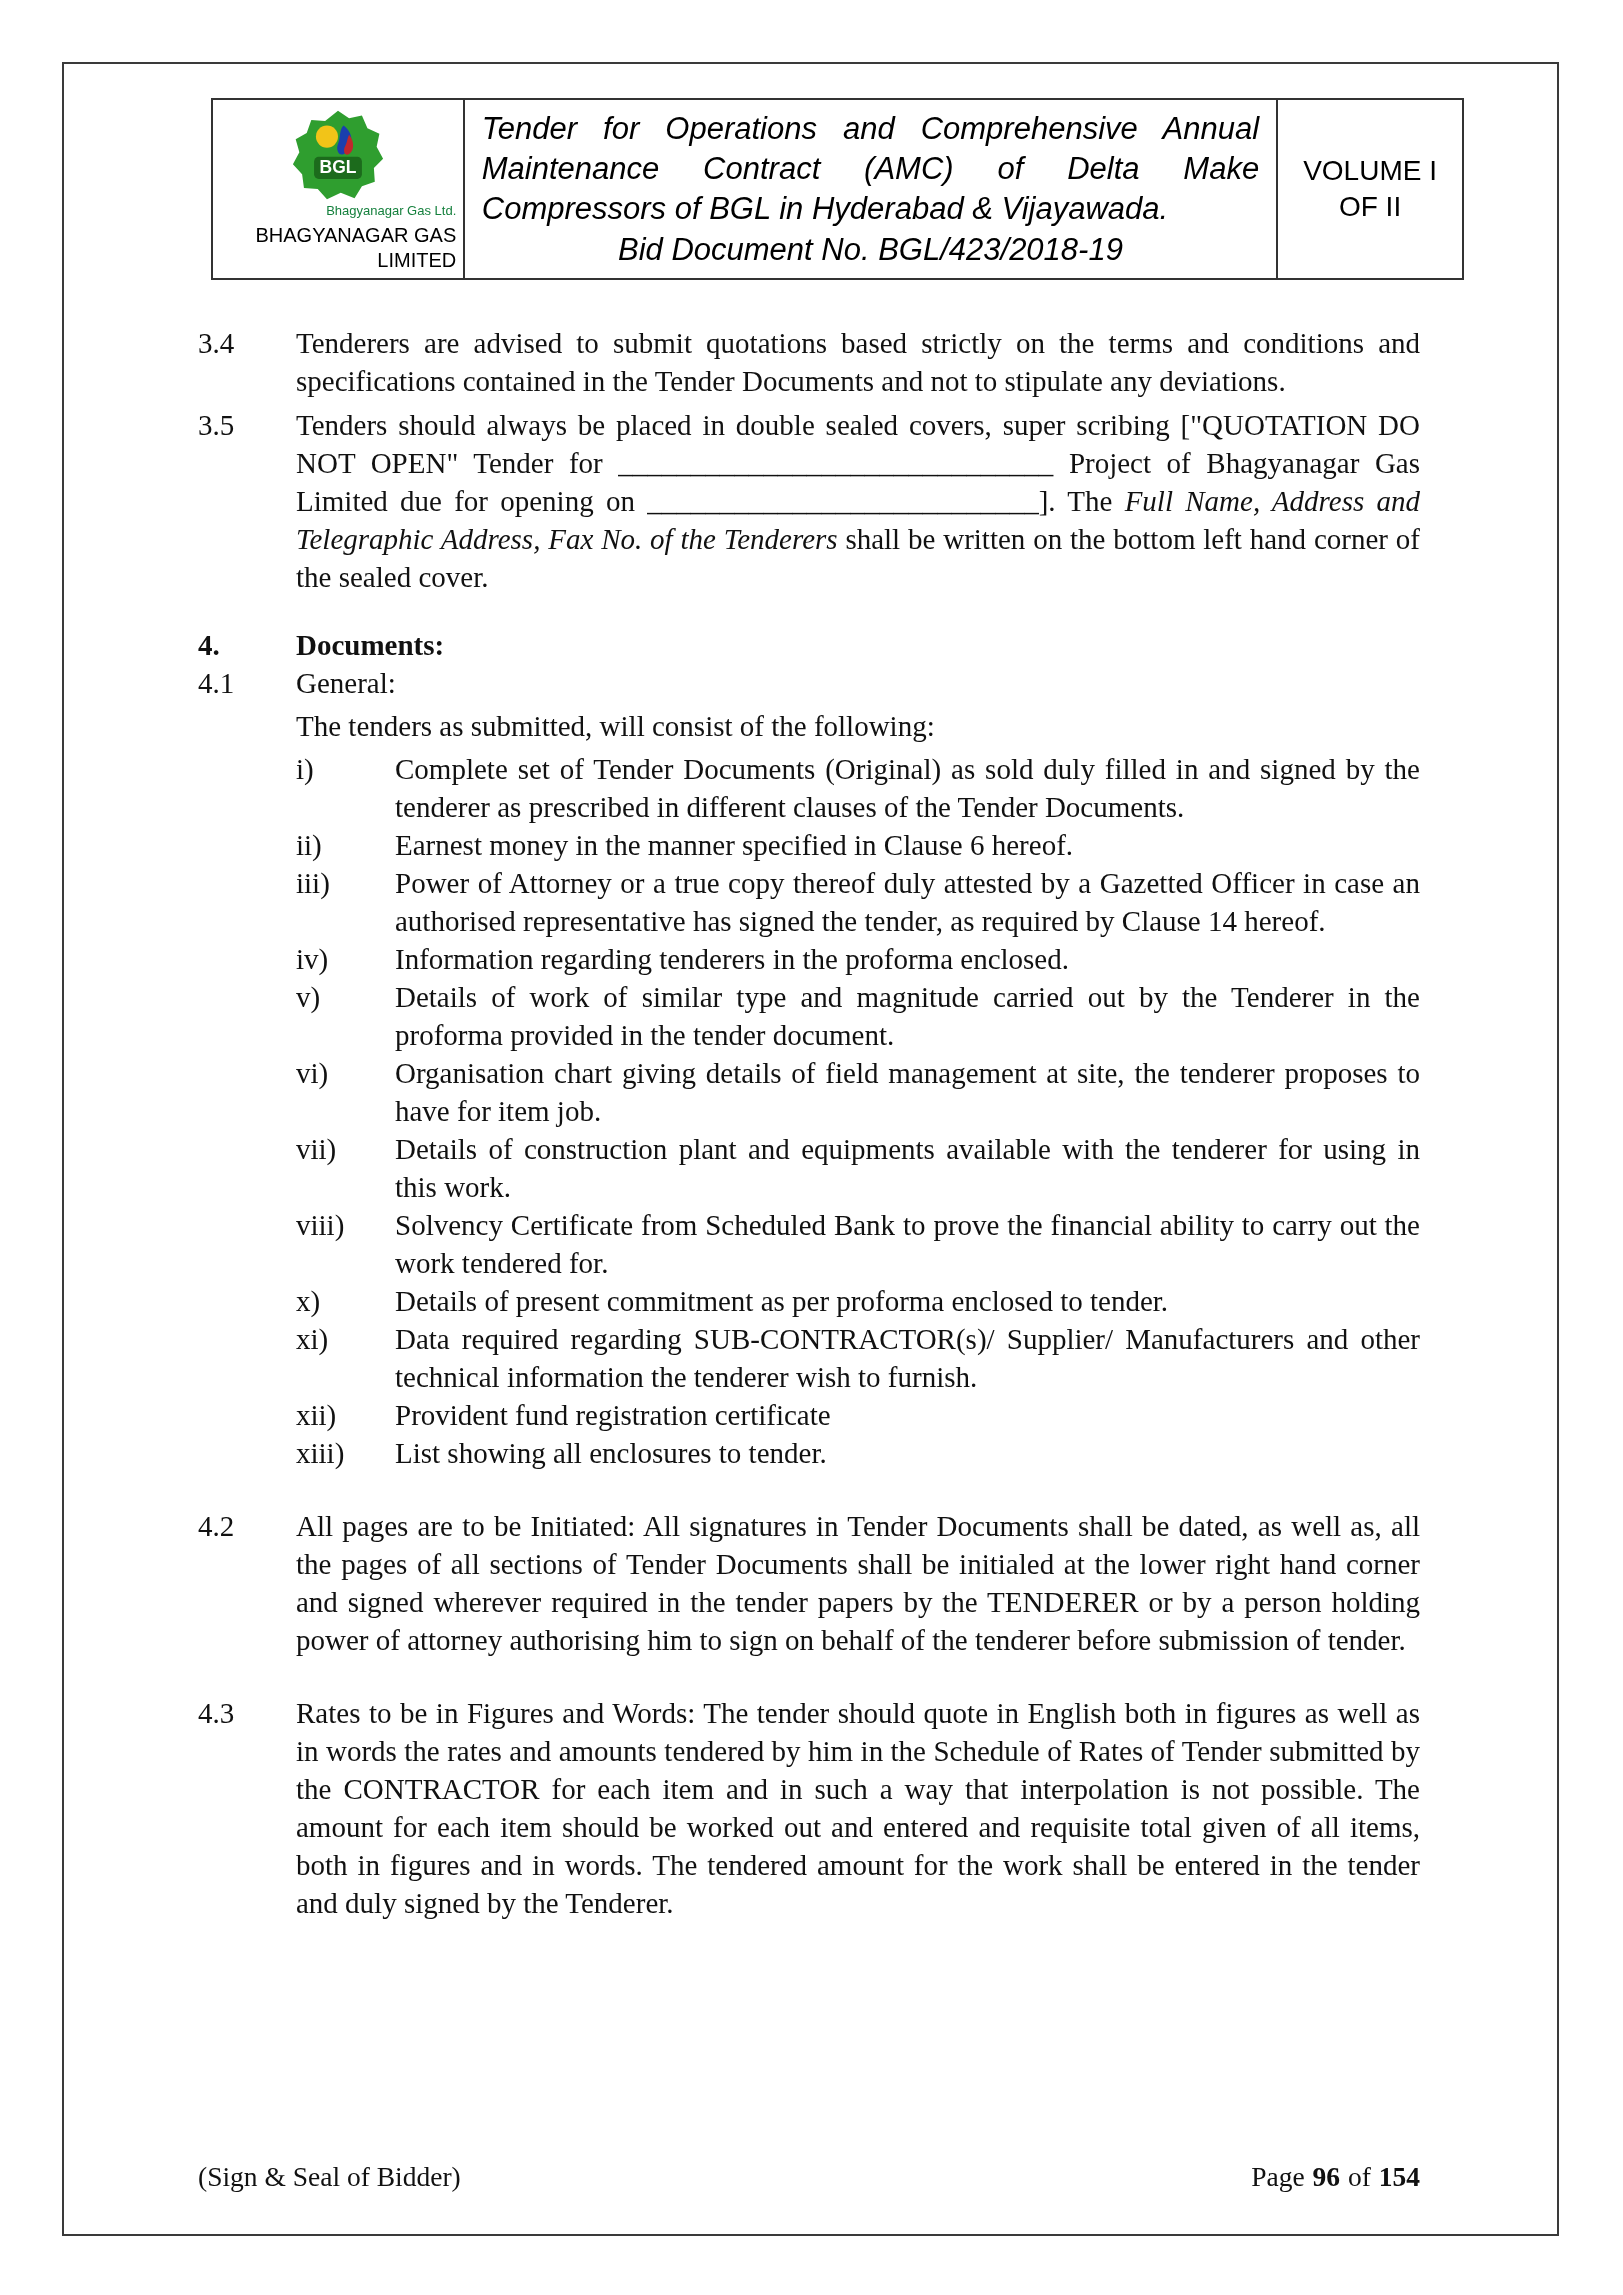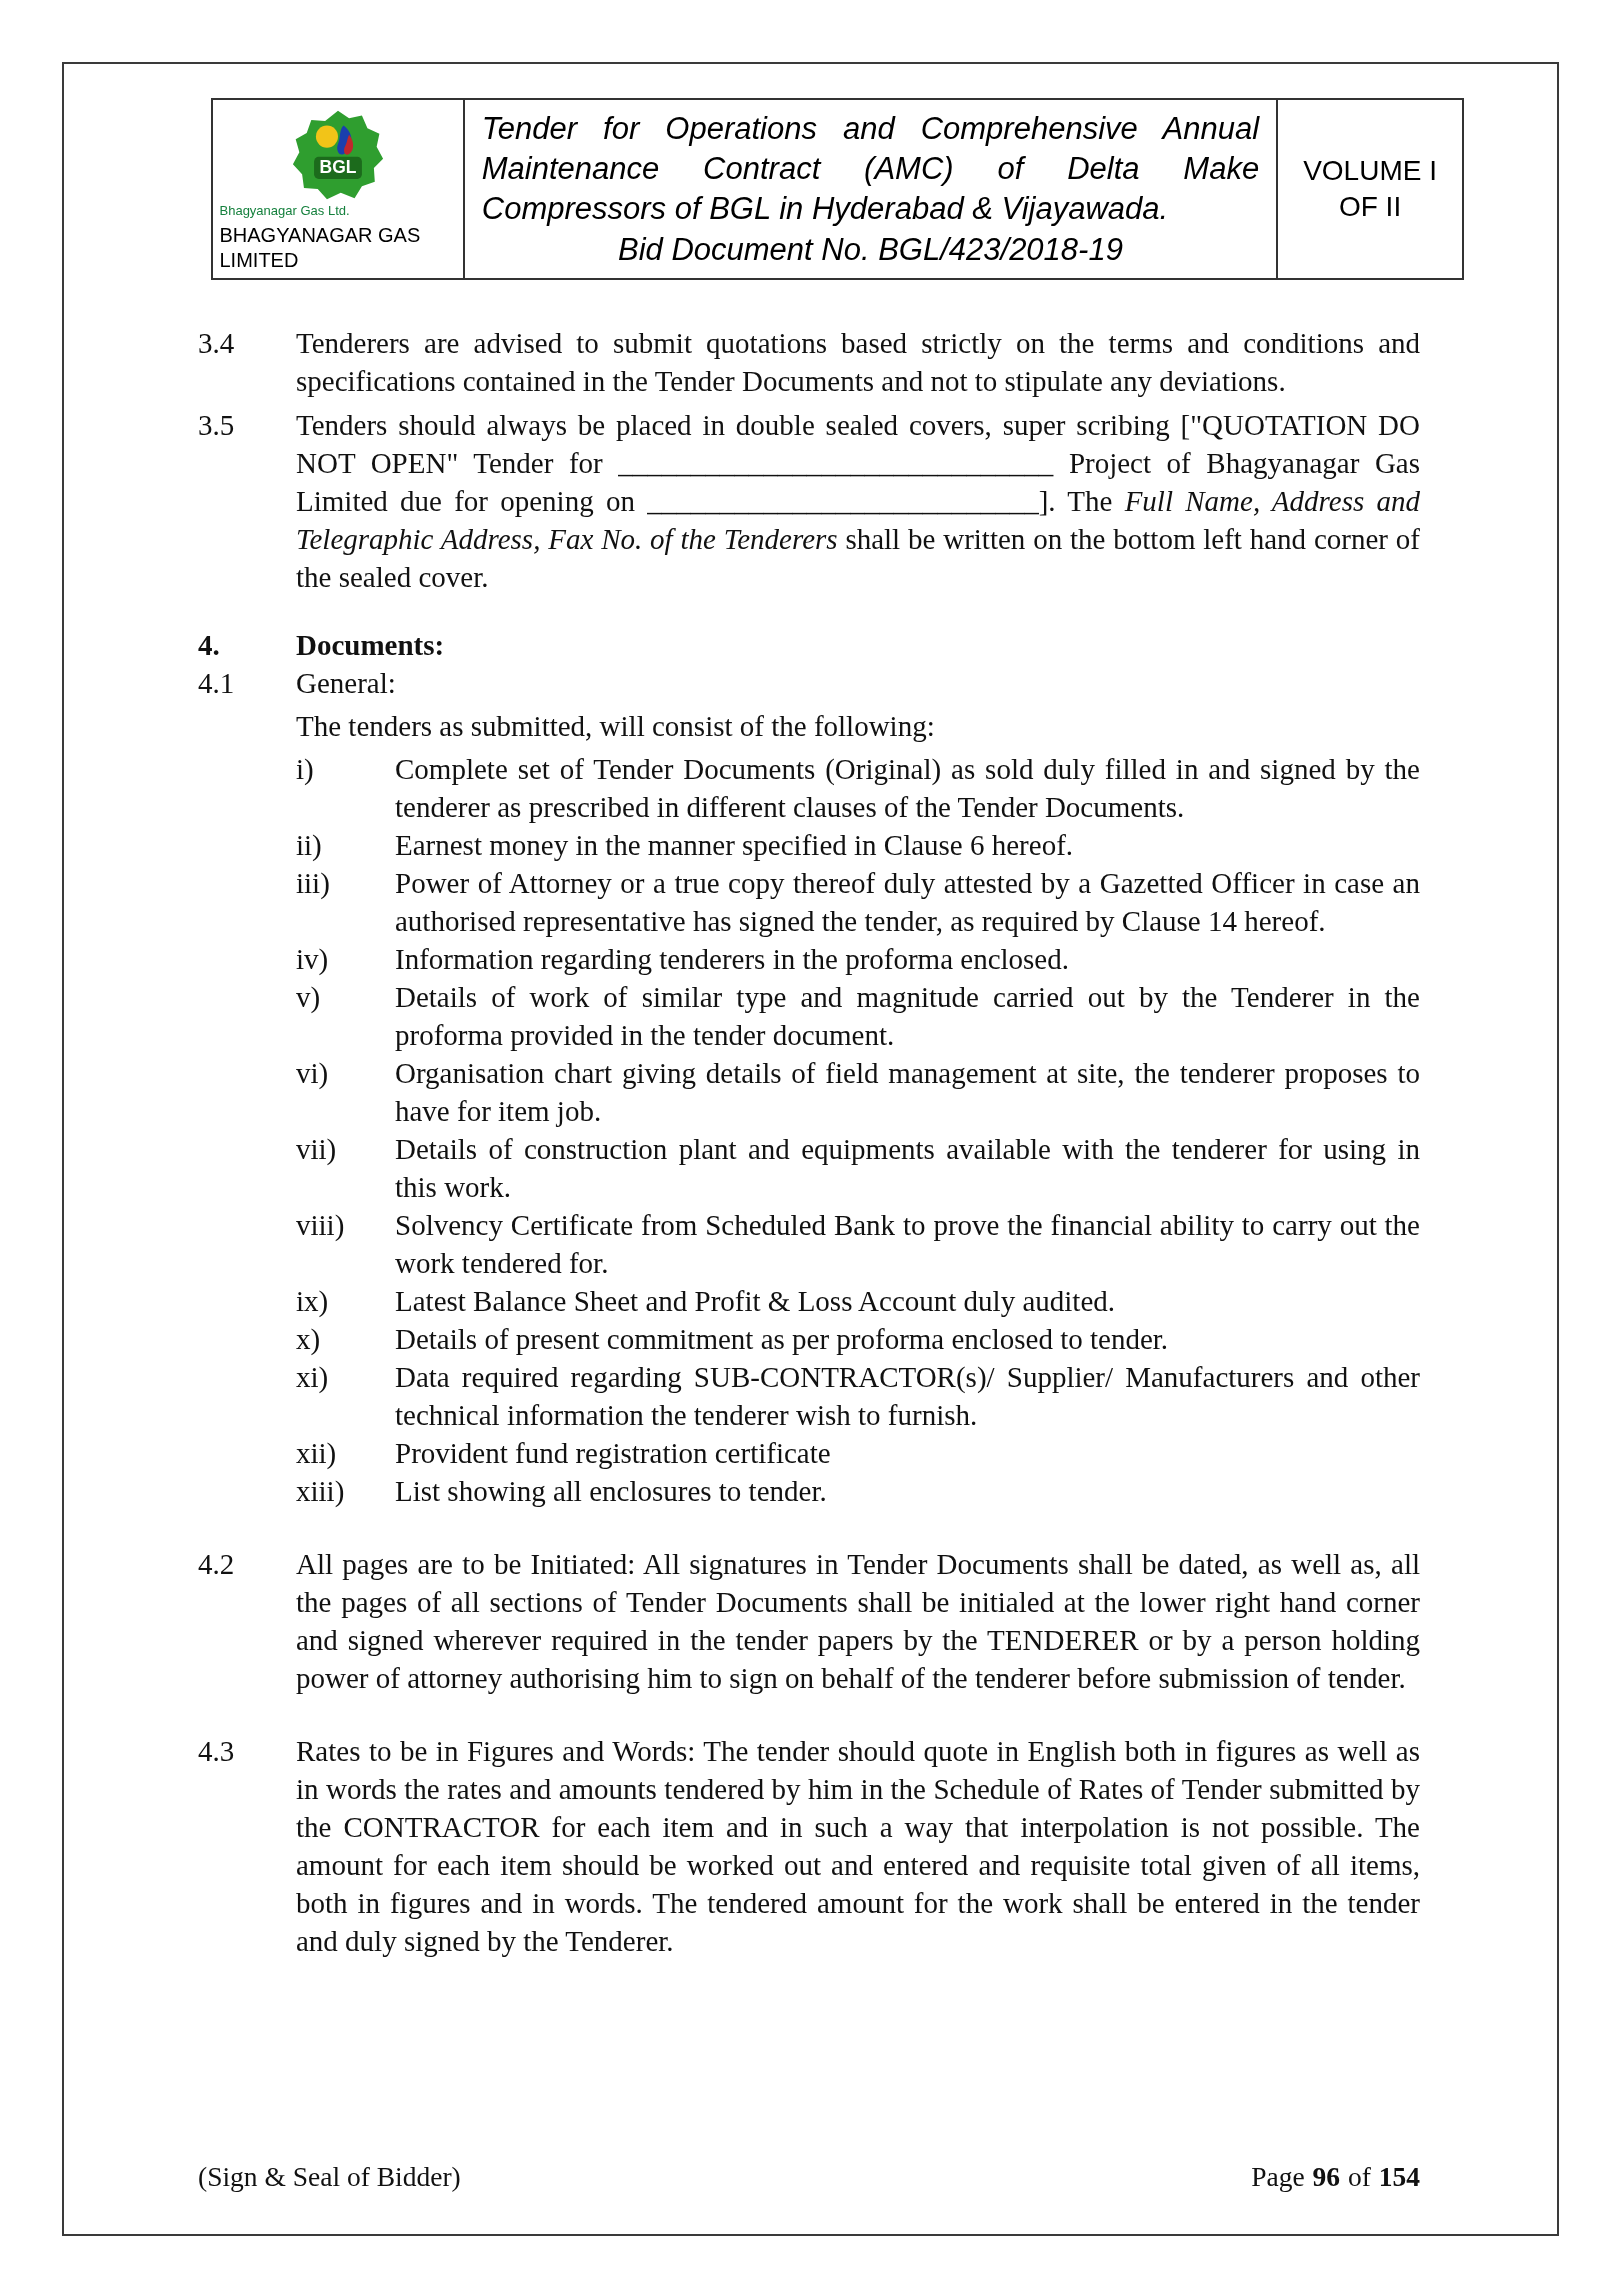--- a/index.html
+++ b/index.html
@@ -10,21 +10,21 @@
   .border-frame{
     position:absolute;left:62px;top:62px;width:1497px;height:2174px;
     border:2px solid #3a3a3a;box-sizing:border-box;
   }
   
   .header-table{
     margin:34px 0 0 147px;width:1253px;border-collapse:collapse;
     font-family:"Liberation Sans", sans-serif;
   }
   .header-table td{border:2px solid #333;vertical-align:middle;box-sizing:border-box;}
-  .cell-logo{width:252px;padding:9.2px 6.5px 5.2px 6.5px;text-align:left;}
+  .cell-logo{width:252px;padding:9.2px 6.5px 5.2px 6.5px;text-align:right;}
   .cell-title{width:815px;padding:9.2px 17px;font-style:italic;}
   .cell-volume{width:186px;padding:6.5px;text-align:center;}
   .logo-svg{width:98px;height:92px;display:block;margin:0 auto;}
   .logo-caption{font-size:13px;color:#15803d;margin-top:1.3px;}
   .org-name{font-size:20px;color:#000;margin-top:5.2px;line-height:1.25;}
   .title-main{font-size:31px;line-height:1.28;text-align:justify;color:#000;}
   .title-bid{font-size:31px;line-height:1.28;text-align:center;color:#000;margin-top:1.3px;}
   .volume-text{font-size:28px;line-height:1.3;color:#000;}
   
   .doc-body{
@@ -140,24 +140,20 @@
     </div>
     <div class="list-row">
       <div class="marker">vii)</div>
       <div class="text">Details of construction plant and equipments available with the tenderer for using in this work.</div>
     </div>
     <div class="list-row">
       <div class="marker">viii)</div>
       <div class="text">Solvency Certificate from Scheduled Bank to prove the financial ability to carry out the work tendered for.</div>
     </div>
     <div class="list-row">
-      <div class="marker">ix)</div>
-      <div class="text">Latest Balance Sheet and Profit &amp; Loss Account duly audited.</div>
-    </div>
-    <div class="list-row">
       <div class="marker">x)</div>
       <div class="text">Details of present commitment as per proforma enclosed to tender.</div>
     </div>
     <div class="list-row">
       <div class="marker">xi)</div>
       <div class="text">Data required regarding SUB-CONTRACTOR(s)/ Supplier/ Manufacturers and other technical information the tenderer wish to furnish.</div>
     </div>
     <div class="list-row">
       <div class="marker">xii)</div>
       <div class="text">Provident fund registration certificate</div>

